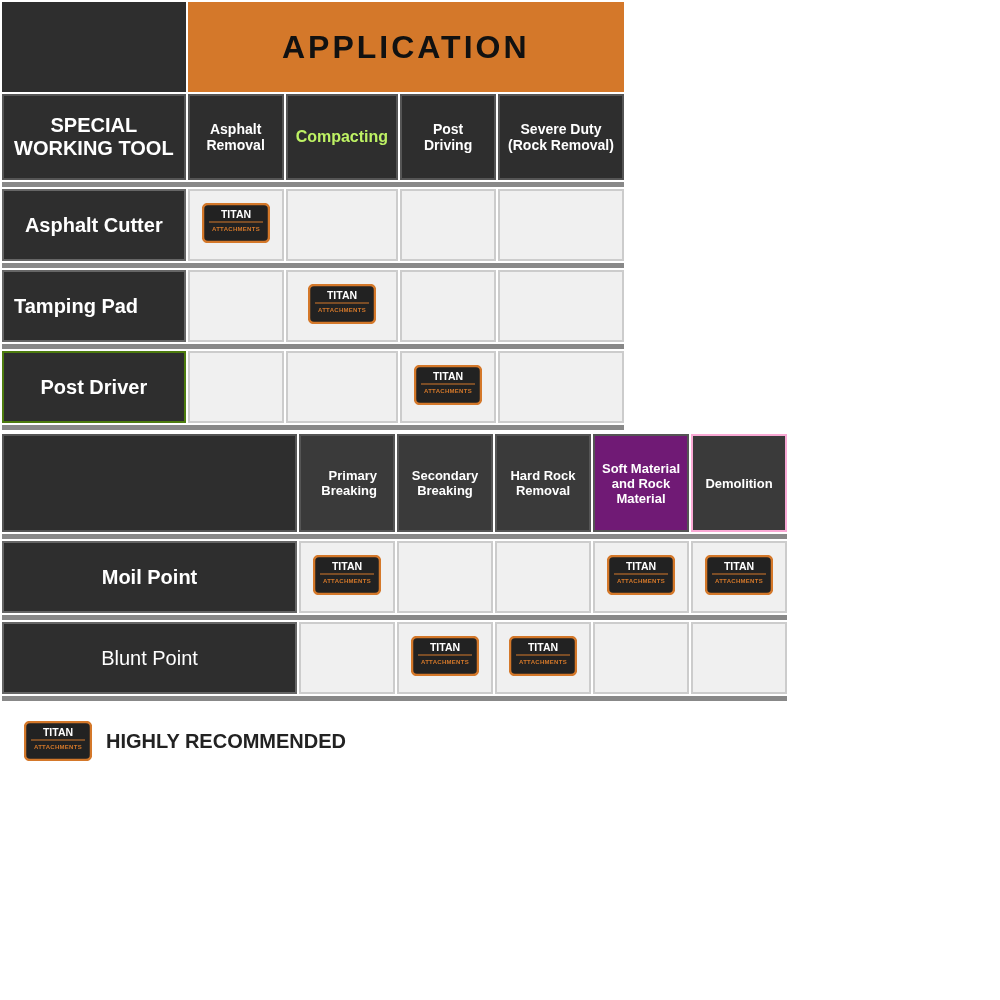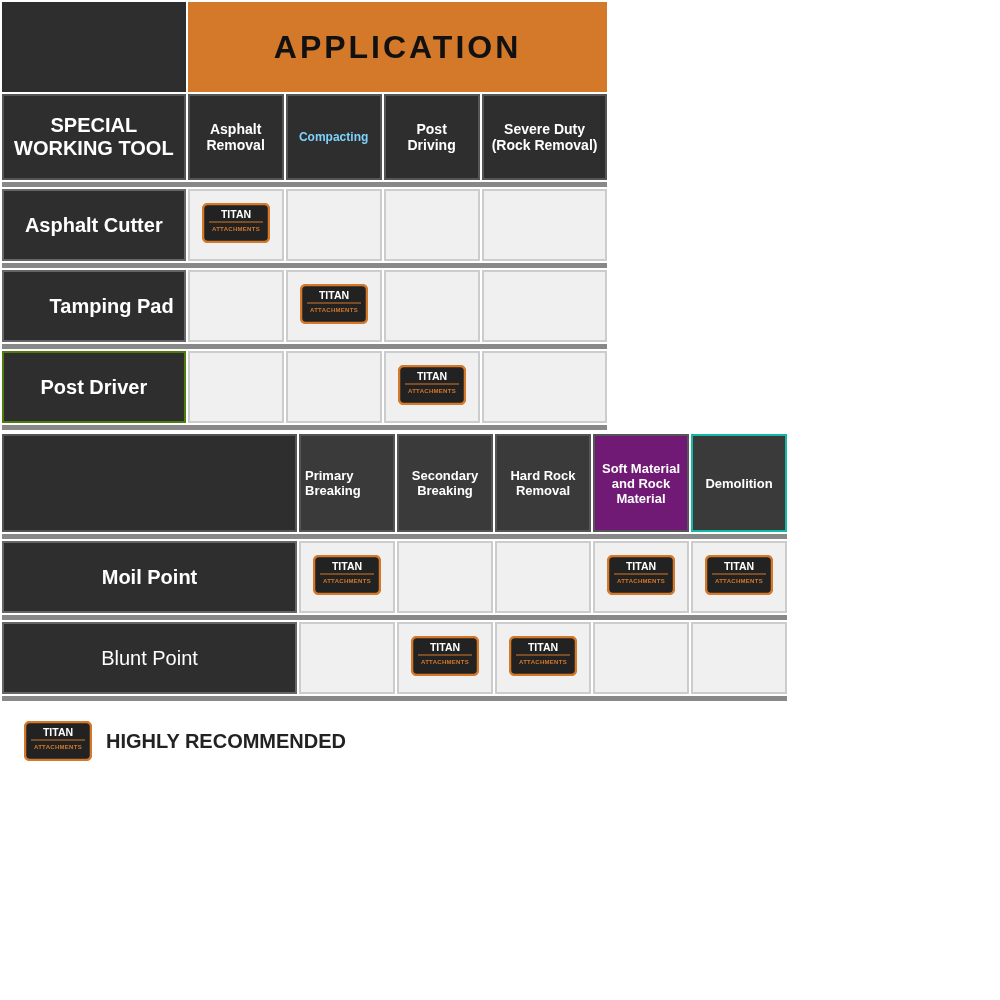--- a/index.html
+++ b/index.html
@@ -27,21 +27,21 @@
 
       <tbody>
           <tr>
         <td style="background:#2e2e2e; height:90px;"></td>
         <td colspan="4" style="background:#D4782A; text-align:center; font-weight:900; font-size:32px; letter-spacing:3px; color:#111; vertical-align:middle;">APPLICATION</td>
       </tr>
 
       <tr>
         <td style="background:#2e2e2e; color:#fff; font-weight:900; font-size:20px; text-align:center; padding:18px 10px; border:2px solid #555;">SPECIAL<br>WORKING TOOL</td>
         <td style="background:#2e2e2e; color:#fff; font-weight:700; font-size:14px; text-align:center; padding:14px 8px; border:2px solid #555;">Asphalt<br>Removal</td>
-        <td style="background:#2e2e2e; color:#7dd3fc; font-weight:700; font-size:12px; text-align:center; padding:14px 8px; border:2px solid #555;">Compacting</td>
+        <td style="background:#2e2e2e; color:#bef264; font-weight:700; font-size:16px; text-align:center; padding:14px 8px; border:2px solid #555;">Compacting</td>
         <td style="background:#2e2e2e; color:#fff; font-weight:700; font-size:14px; text-align:center; padding:14px 8px; border:2px solid #555;">Post<br>Driving</td>
         <td style="background:#2e2e2e; color:#fff; font-weight:700; font-size:14px; text-align:center; padding:14px 8px; border:2px solid #555;">Severe Duty<br>(Rock Removal)</td>
       </tr>
 
       <tr>
             <td colspan="5" style="height:5px;background:#888;padding:0;"></td>
           </tr>
 
       <tr>
         <td style="background:#2e2e2e; color:#fff; font-weight:900; font-size:20px; text-align:center; padding:6px 10px; border:2px solid #666;">Asphalt Cutter</td>
@@ -56,21 +56,21 @@
         <td style="background:#f0f0f0; border:2px solid #ccc;"></td>
         <td style="background:#f0f0f0; border:2px solid #ccc;"></td>
         <td style="background:#f0f0f0; border:2px solid #ccc;"></td>
       </tr>
 
       <tr>
             <td colspan="5" style="height:5px;background:#888;padding:0;"></td>
           </tr>
 
       <tr>
-        <td style="background:#2e2e2e; color:#fff; font-weight:900; font-size:20px; text-align:right; padding:22px 10px; border:2px solid #666;">Tamping Pad</td>
+        <td style="background:#2e2e2e; color:#fff; font-weight:900; font-size:20px; text-align:left; padding:22px 10px; border:2px solid #666;">Tamping Pad</td>
         <td style="background:#f0f0f0; border:2px solid #ccc;"></td>
         <td style="background:#f0f0f0; text-align:center; vertical-align:middle; padding:12px; border:2px solid #ccc;">
           <svg width="68" height="40" viewBox="0 0 68 40">
             <rect x="1" y="1" width="66" height="38" rx="5" ry="5" fill="#222" stroke="#D4782A" stroke-width="2.5"></rect>
             <text x="34" y="15" text-anchor="middle" fill="#fff" font-size="10.5" font-weight="900" font-family="Arial,sans-serif">TITAN</text>
             <line x1="7" y1="19" x2="61" y2="19" stroke="#D4782A" stroke-width="1.2"></line>
             <text x="34" y="28" text-anchor="middle" fill="#D4782A" font-size="6" font-weight="700" font-family="Arial,sans-serif" letter-spacing="0.3">ATTACHMENTS</text>
           </svg>
         </td>
         <td style="background:#f0f0f0; border:2px solid #ccc;"></td>
@@ -110,25 +110,25 @@
         <col class="col1">
         <col class="col2">
         <col class="col3">
         <col class="col4">
         <col class="col5">
       </colgroup>
 
       <tbody>
           <tr>
         <td style="background:#2e2e2e; border:2px solid #555; width:295px;"></td>
-        <td style="background:#3a3a3a; color:#fff; font-weight:700; font-size:13px; text-align:left; padding:16px 4px; border:2px solid #555;">Primary<br>Breaking</td>
+        <td style="background:#3a3a3a; color:#fff; font-weight:700; font-size:13px; text-align:right; padding:16px 16px; border:2px solid #555;">Primary<br>Breaking</td>
         <td style="background:#3a3a3a; color:#fff; font-weight:700; font-size:13px; text-align:center; padding:32px 6px; border:2px solid #555;">Secondary<br>Breaking</td>
         <td style="background:#3a3a3a; color:#fff; font-weight:700; font-size:13px; text-align:center; padding:16px 6px; border:2px solid #555;margin-top:40px;">Hard Rock<br>Removal</td>
         <td style="background:#701a75; color:#fff; font-weight:700; font-size:13px; text-align:center; padding:16px 6px; border:2px solid #555;">Soft Material<br>and Rock<br>Material</td>
-        <td style="background:#3a3a3a; color:#fff; font-weight:700; font-size:13px; text-align:center; padding:16px 6px; border:2px solid #14b8a6;">Demolition</td>
+        <td style="background:#3a3a3a; color:#fff; font-weight:700; font-size:13px; text-align:center; padding:16px 6px; border:2px solid #f9a8d4;">Demolition</td>
       </tr>
 
       <tr>
             <td colspan="6" style="height:5px;background:#888;padding:0;"></td>
           </tr>
 
       <tr>
         <td style="background:#2e2e2e; color:#fff; font-weight:900; font-size:20px; text-align:center; padding:22px 10px; border:2px solid #666;">Moil Point</td>
         <td style="background:#f0f0f0; text-align:center; vertical-align:middle; padding:12px; border:2px solid #ccc;">
           <svg width="68" height="40" viewBox="0 0 68 40">

